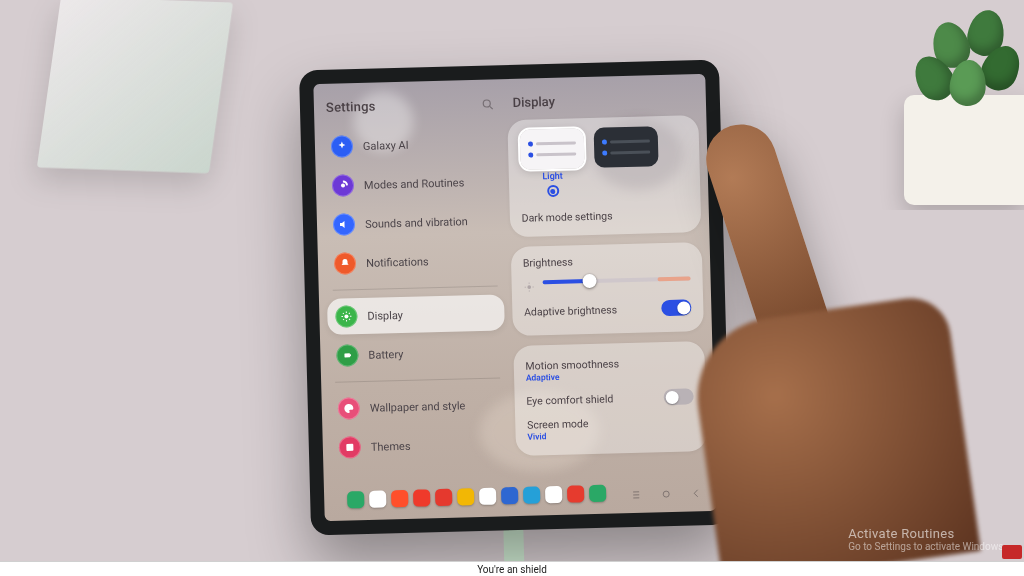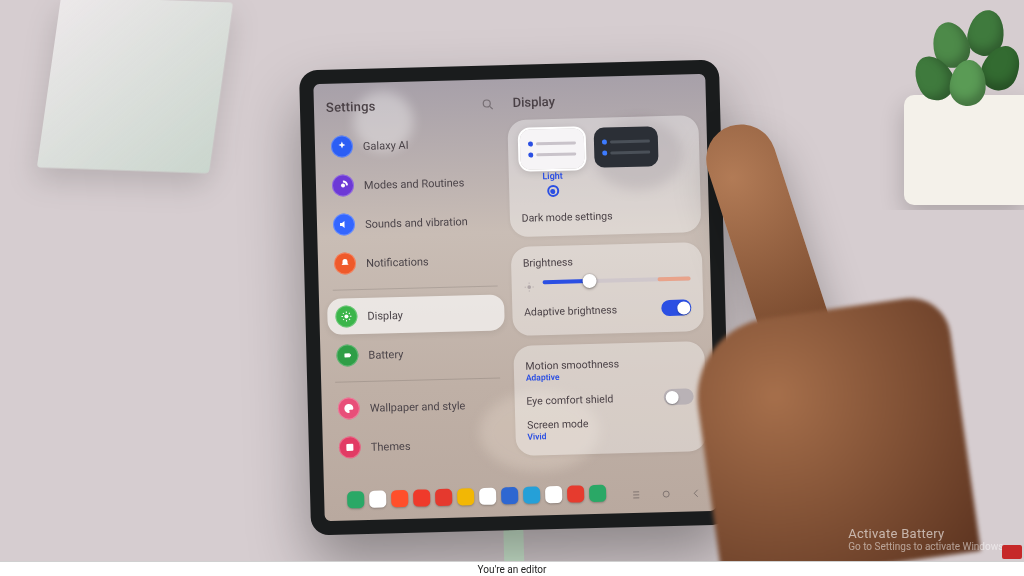--- a/index.html
+++ b/index.html
@@ -488,21 +488,21 @@
 </div>
 
 <div class="hand">
   <div class="finger"></div>
   <div class="knuckle" style="left:110px; top:205px; width:80px; height:80px"></div>
   <div class="knuckle" style="left:170px; top:235px; width:90px; height:90px"></div>
   <div class="palm"></div>
 </div>
 
 <div class="watermark">
-  <div class="t1">Activate Battery</div>
+  <div class="t1">Activate Routines</div>
   <div class="t2">Go to Settings to activate Windows.</div>
 </div>
 
 <div class="red-badge"></div>
 
 <div class="caption-bar">
-  <span>You're an editor</span>
+  <span>You're an shield</span>
 </div>
 
 </body></html>

